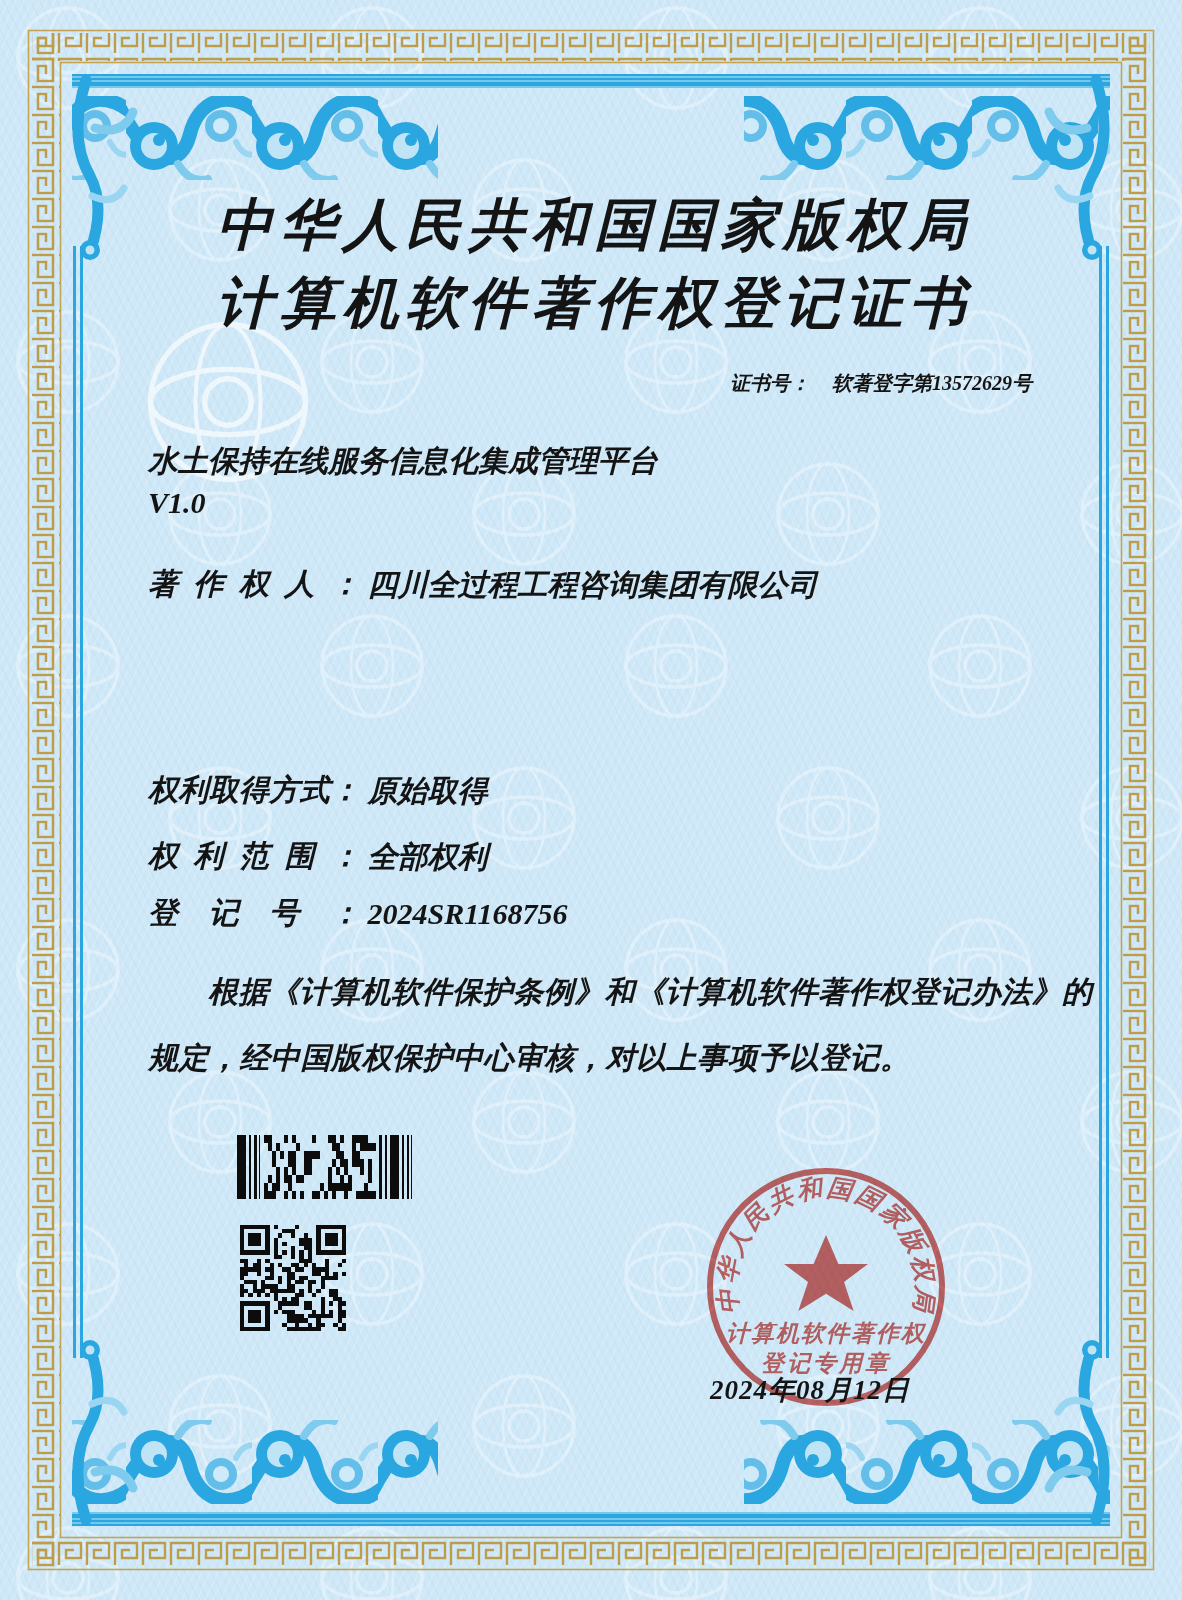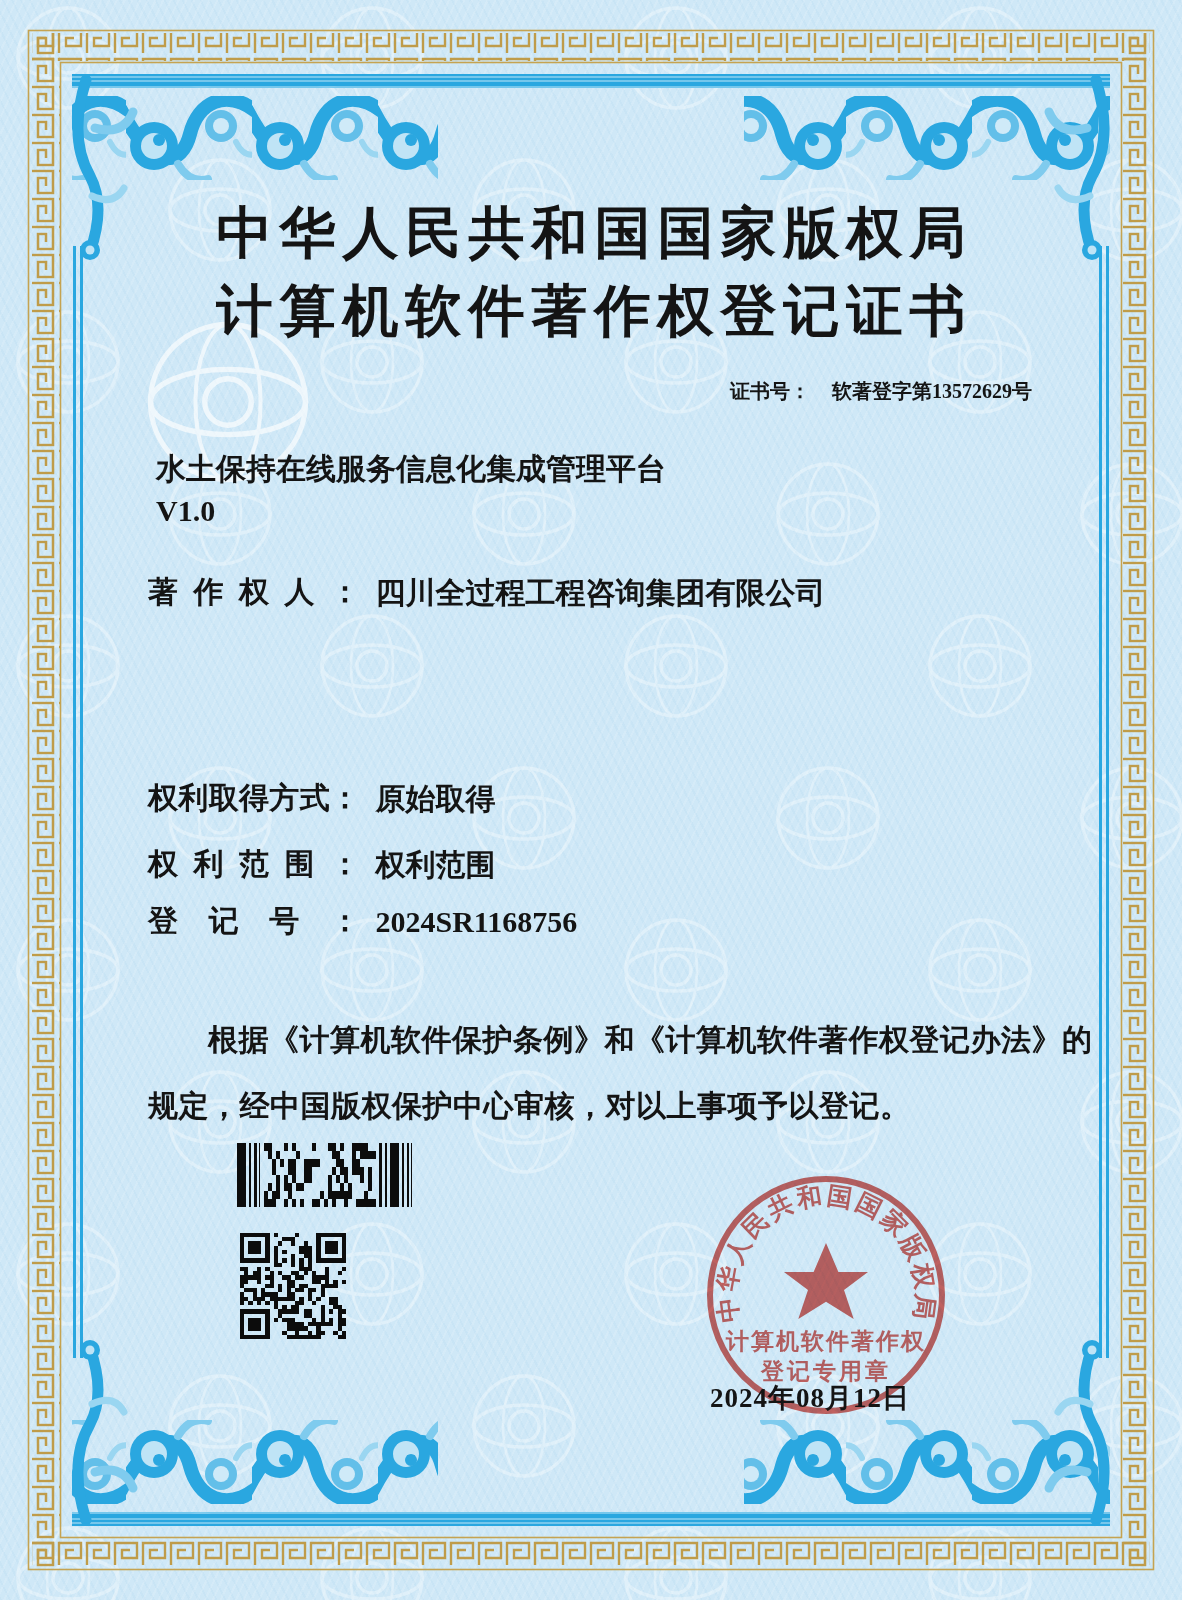--- a/index.html
+++ b/index.html
@@ -7,41 +7,41 @@
     position:relative;width:1182px;height:1600px;overflow:hidden;
     font-family:"Liberation Serif","DejaVu Serif",serif;
     color:#141414;
     background:
       repeating-linear-gradient(115deg, rgba(255,255,255,.12) 0 2px, rgba(255,255,255,0) 2px 7px),
       repeating-linear-gradient(63deg, rgba(60,150,205,.045) 0 2px, rgba(60,150,205,0) 2px 8px),
       #cfe8f7;
   }
   svg{display:block;}
   .layer{position:absolute;left:0;top:0;width:1182px;height:1600px;}
-  .content{position:absolute;left:0;top:12px;width:1182px;height:1220px;}
+  .content{position:absolute;left:0;top:4px;width:1182px;height:1220px;font-style:italic;}
 
   .title{position:absolute;left:0;width:1182px;text-align:center;
     font-size:56px;font-weight:bold;letter-spacing:7px;text-indent:7px;white-space:nowrap;}
   .title1{top:184px;}
   .title2{top:262px;}
 
   .certno{position:absolute;top:366px;right:150px;font-size:20px;font-weight:bold;white-space:nowrap;}
   .certno .gap{display:inline-block;width:22px;}
 
   .row{position:absolute;left:148px;font-size:30px;font-weight:bold;white-space:nowrap;}
   .flabel{display:inline-block;width:212px;text-align:justify;text-align-last:justify;vertical-align:top;}
-  .fvalue{display:inline-block;margin-left:8px;vertical-align:top;line-height:42px;}
+  .fvalue{display:inline-block;margin-left:0;vertical-align:top;line-height:42px;}
   .fvalue .vline{display:block;}
   .row-software{top:436px;}
   .row-owner{top:560px;}
   .row-acq{top:766px;}
   .row-scope{top:832px;}
   .row-reg{top:889px;}
 
-  .para{position:absolute;font-size:30px;font-weight:bold;white-space:nowrap;letter-spacing:.5px;margin-top:40px;}
+  .para{position:absolute;font-size:30px;font-weight:bold;white-space:nowrap;letter-spacing:.5px;}
   .para1{left:208px;top:968px;}
   .para2{left:148px;top:1034px;}
 
   .barcode{position:absolute;left:237px;top:1131px;}
   .qrcode{position:absolute;left:238px;top:1221px;}
 
   .seal{position:absolute;left:696px;top:1153px;opacity:.88;mix-blend-mode:multiply;}
   .date{position:absolute;left:655px;top:1368px;width:310px;text-align:center;
     font-size:27px;font-weight:bold;letter-spacing:1px;white-space:nowrap;}
 </style>
@@ -142,21 +142,21 @@
       <span class="fvalue">四川全过程工程咨询集团有限公司</span>
     </div>
 
     <div class="row row-acq">
       <span class="flabel">权利取得方式：</span>
       <span class="fvalue">原始取得</span>
     </div>
 
     <div class="row row-scope">
       <span class="flabel">权利范围：</span>
-      <span class="fvalue">权利范围</span>
+      <span class="fvalue">全部权利</span>
     </div>
 
     <div class="row row-reg">
       <span class="flabel">登记号：</span>
       <span class="fvalue">2024SR1168756</span>
     </div>
 
     <div class="para para1">根据《计算机软件保护条例》和《计算机软件著作权登记办法》的</div>
     <div class="para para2">规定，经中国版权保护中心审核，对以上事项予以登记。</div>
 

